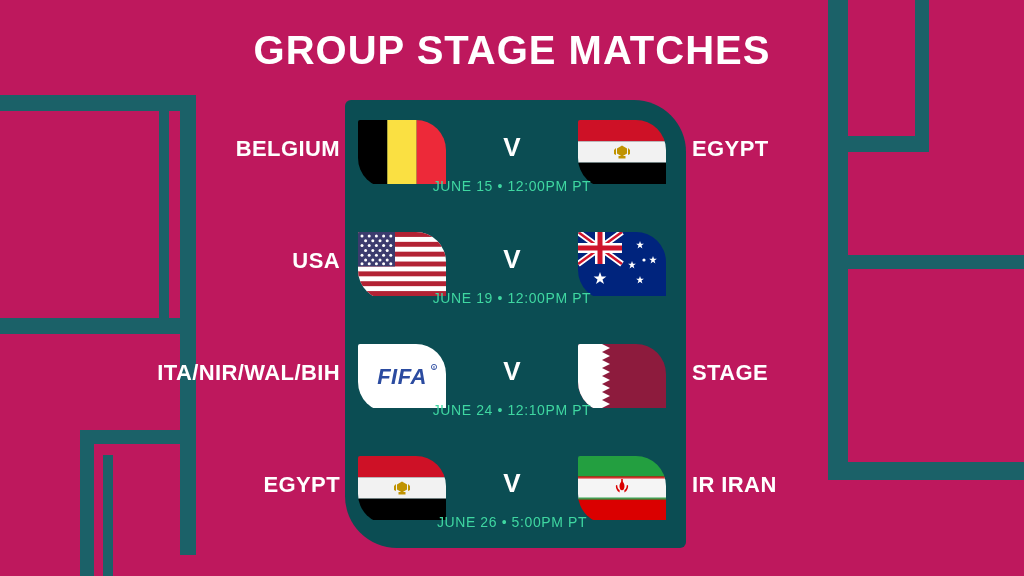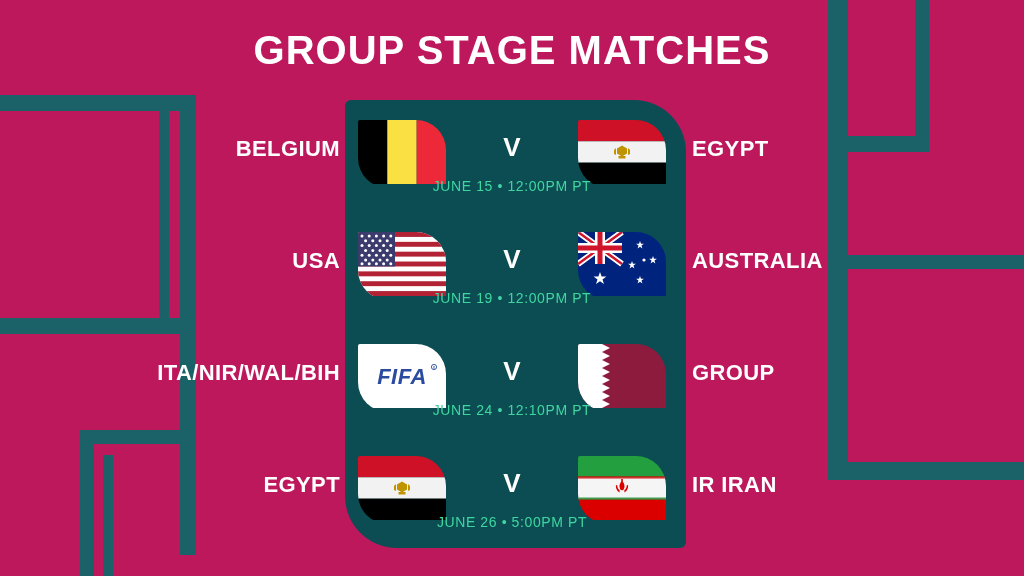--- a/index.html
+++ b/index.html
@@ -246,42 +246,41 @@
           <g fill="#FFFFFF">
             <path d="M22 40 l1.6 4.6 h4.8 l-3.9 2.9 1.5 4.6 -4 -2.9 -4 2.9 1.5 -4.6 -3.9 -2.9 h4.8 z"></path>
             <path d="M62 9 l1 2.8 h2.9 l-2.4 1.8 0.9 2.8 -2.4 -1.7 -2.4 1.7 0.9 -2.8 -2.4 -1.8 h2.9 z"></path>
             <path d="M75 24 l1 2.8 h2.9 l-2.4 1.8 0.9 2.8 -2.4 -1.7 -2.4 1.7 0.9 -2.8 -2.4 -1.8 h2.9 z"></path>
             <path d="M62 44 l1 2.8 h2.9 l-2.4 1.8 0.9 2.8 -2.4 -1.7 -2.4 1.7 0.9 -2.8 -2.4 -1.8 h2.9 z"></path>
             <path d="M54 29 l1 2.8 h2.9 l-2.4 1.8 0.9 2.8 -2.4 -1.7 -2.4 1.7 0.9 -2.8 -2.4 -1.8 h2.9 z"></path>
             <circle cx="66" cy="28" r="1.6"></circle>
           </g>
         </svg>
       </div>
-      <div class="team right">AUSTRALIA</div>
       <div class="date">JUNE 19 • 12:00PM PT</div>
     </div>
 
     <div class="row">
       <div class="team left">ITA/NIR/WAL/BIH</div>
       <div class="flagwrap home">
         <svg viewBox="0 0 88 64" preserveAspectRatio="none">
           <rect x="0" y="0" width="88" height="64" fill="#FFFFFF"></rect>
           <text x="44" y="40" text-anchor="middle" font-family="Liberation Sans, sans-serif" font-size="22" font-weight="bold" font-style="italic" fill="#2B4BA0" letter-spacing="0.5">FIFA</text>
           <circle cx="76" cy="23" r="2.6" fill="none" stroke="#2B4BA0" stroke-width="0.9"></circle>
           <text x="76" y="25.2" text-anchor="middle" font-family="Liberation Sans, sans-serif" font-size="3.4" fill="#2B4BA0">R</text>
         </svg>
       </div>
       <div class="vs">V</div>
       <div class="flagwrap away">
         <svg viewBox="0 0 88 64" preserveAspectRatio="none">
           <rect x="0" y="0" width="88" height="64" fill="#8D1B3D"></rect>
           <path d="M0 0 H24 L32 4 L24 8 L32 12 L24 16 L32 20 L24 24 L32 28 L24 32 L32 36 L24 40 L32 44 L24 48 L32 52 L24 56 L32 60 L24 64 H0 Z" fill="#FFFFFF"></path>
         </svg>
       </div>
-      <div class="team right">GROUP</div>
+      <div class="team right">STAGE</div>
       <div class="date">JUNE 24 • 12:10PM PT</div>
     </div>
 
     <div class="row">
       <div class="team left">EGYPT</div>
       <div class="flagwrap home">
         <svg viewBox="0 0 88 64" preserveAspectRatio="none">
           <rect x="0" y="0" width="88" height="21.33" fill="#CE1126"></rect>
           <rect x="0" y="21.33" width="88" height="21.34" fill="#F2F2F2"></rect>
           <rect x="0" y="42.67" width="88" height="21.33" fill="#000000"></rect>

